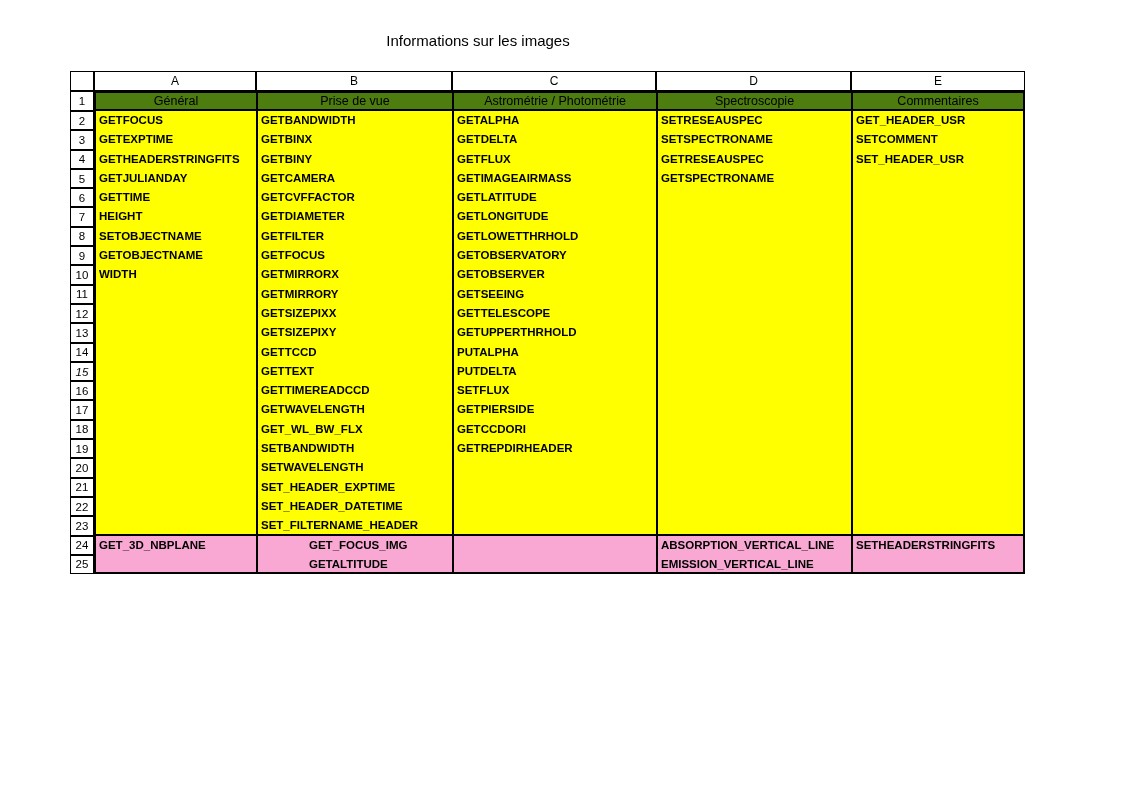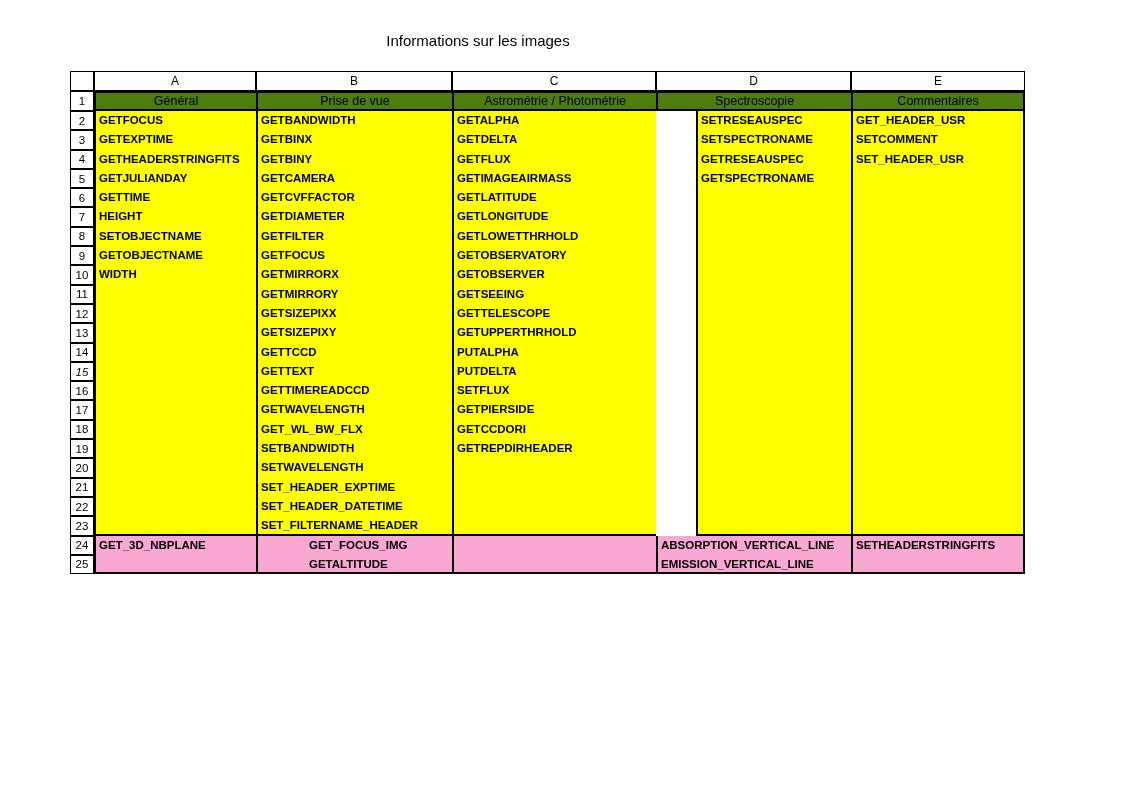--- a/index.html
+++ b/index.html
@@ -182,21 +182,21 @@
       <div class="line">GETREPDIRHEADER</div>
       <div class="line"></div>
       <div class="line"></div>
       <div class="line"></div>
       <div class="line"></div>
     </div>
     <div class="block white" style="grid-area: 25 / 4 / span 2;">
       <div class="line"></div>
       <div class="line"></div>
     </div>
-    <div class="block yellow" style="grid-area: 3 / 5 / span 22; margin-left: 40px;">
+    <div class="block yellow" style="grid-area: 3 / 5 / span 22;">
       <div class="line">SETRESEAUSPEC</div>
       <div class="line">SETSPECTRONAME</div>
       <div class="line">GETRESEAUSPEC</div>
       <div class="line">GETSPECTRONAME</div>
       <div class="line"></div>
       <div class="line"></div>
       <div class="line"></div>
       <div class="line"></div>
       <div class="line"></div>
       <div class="line"></div>

